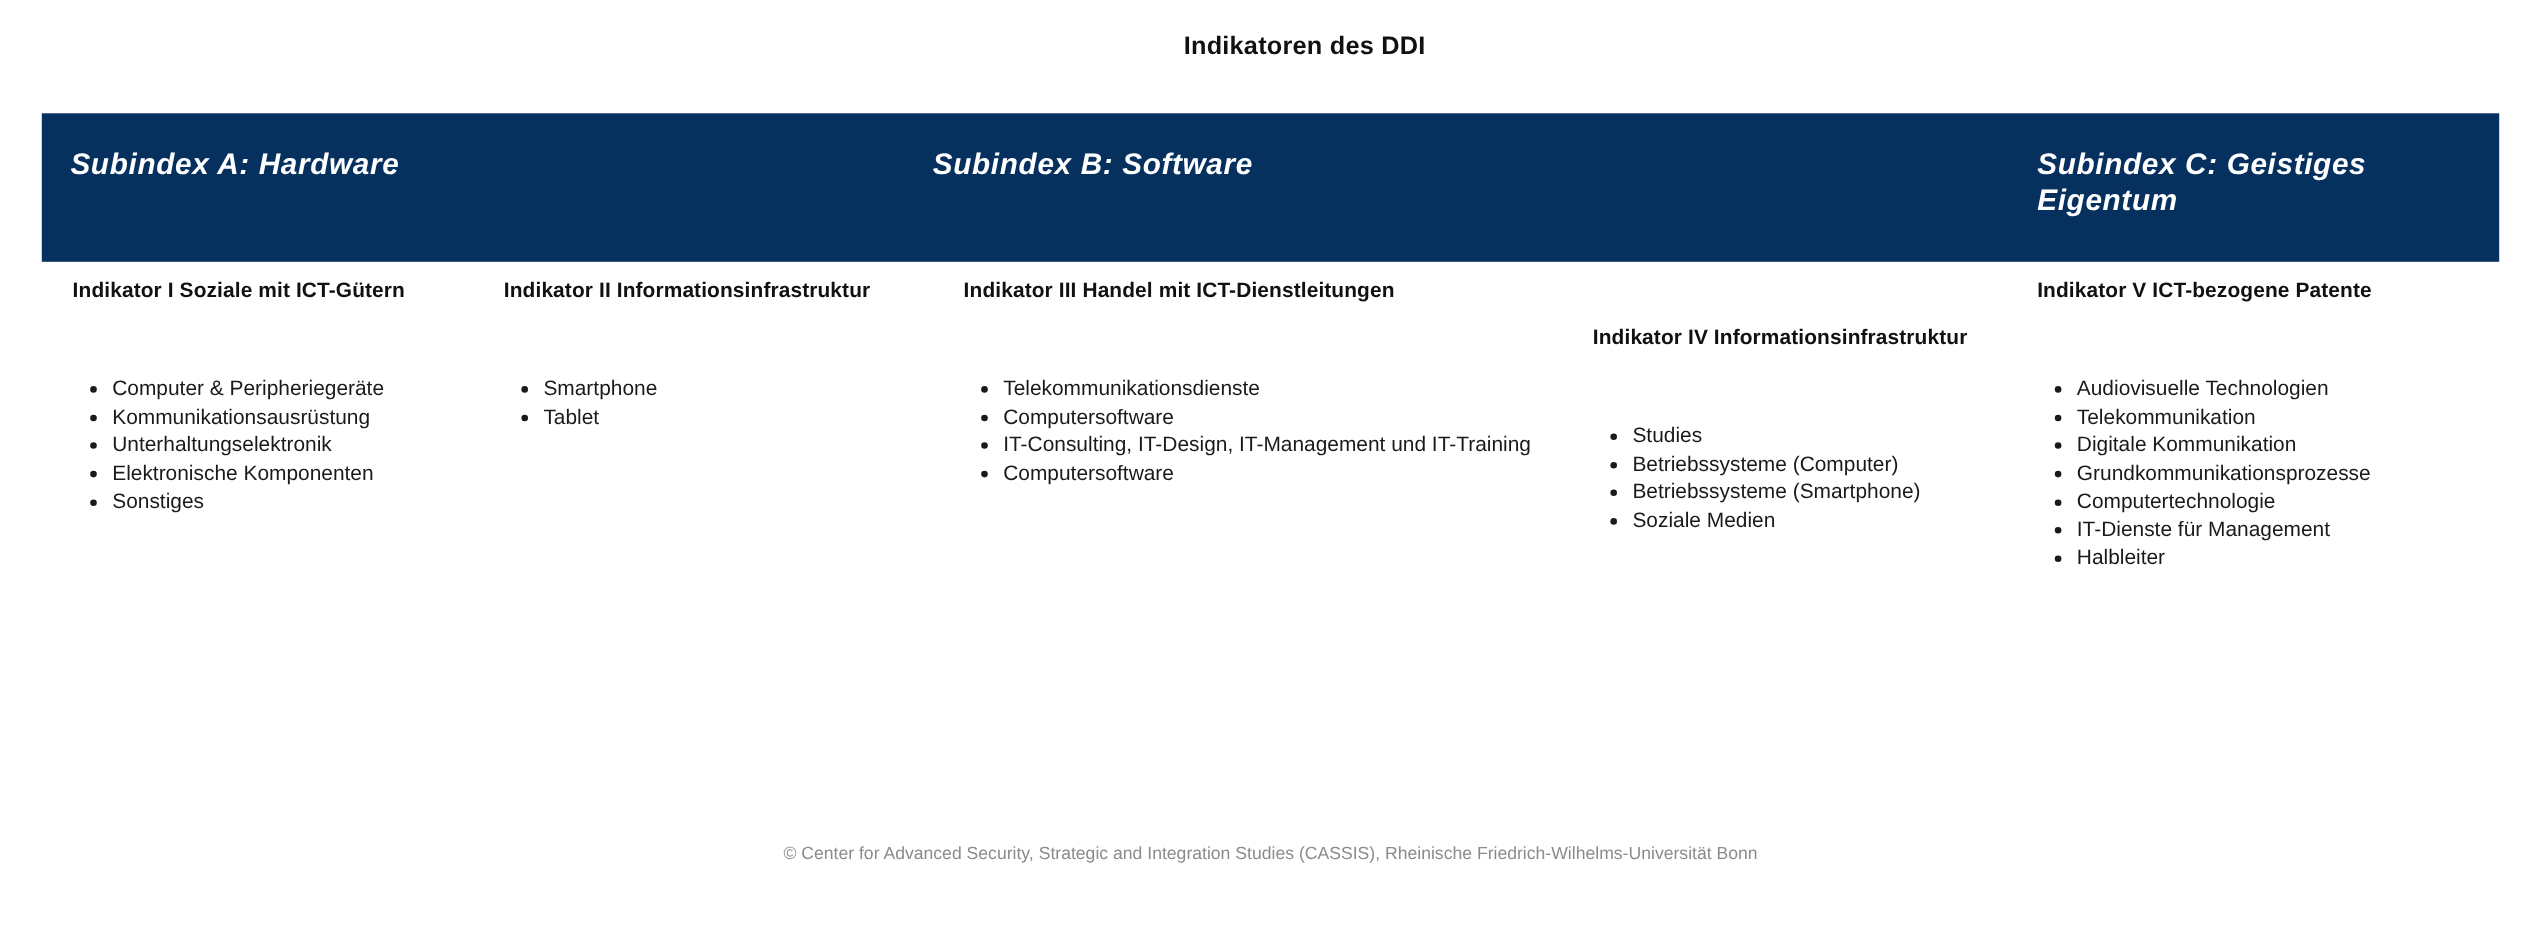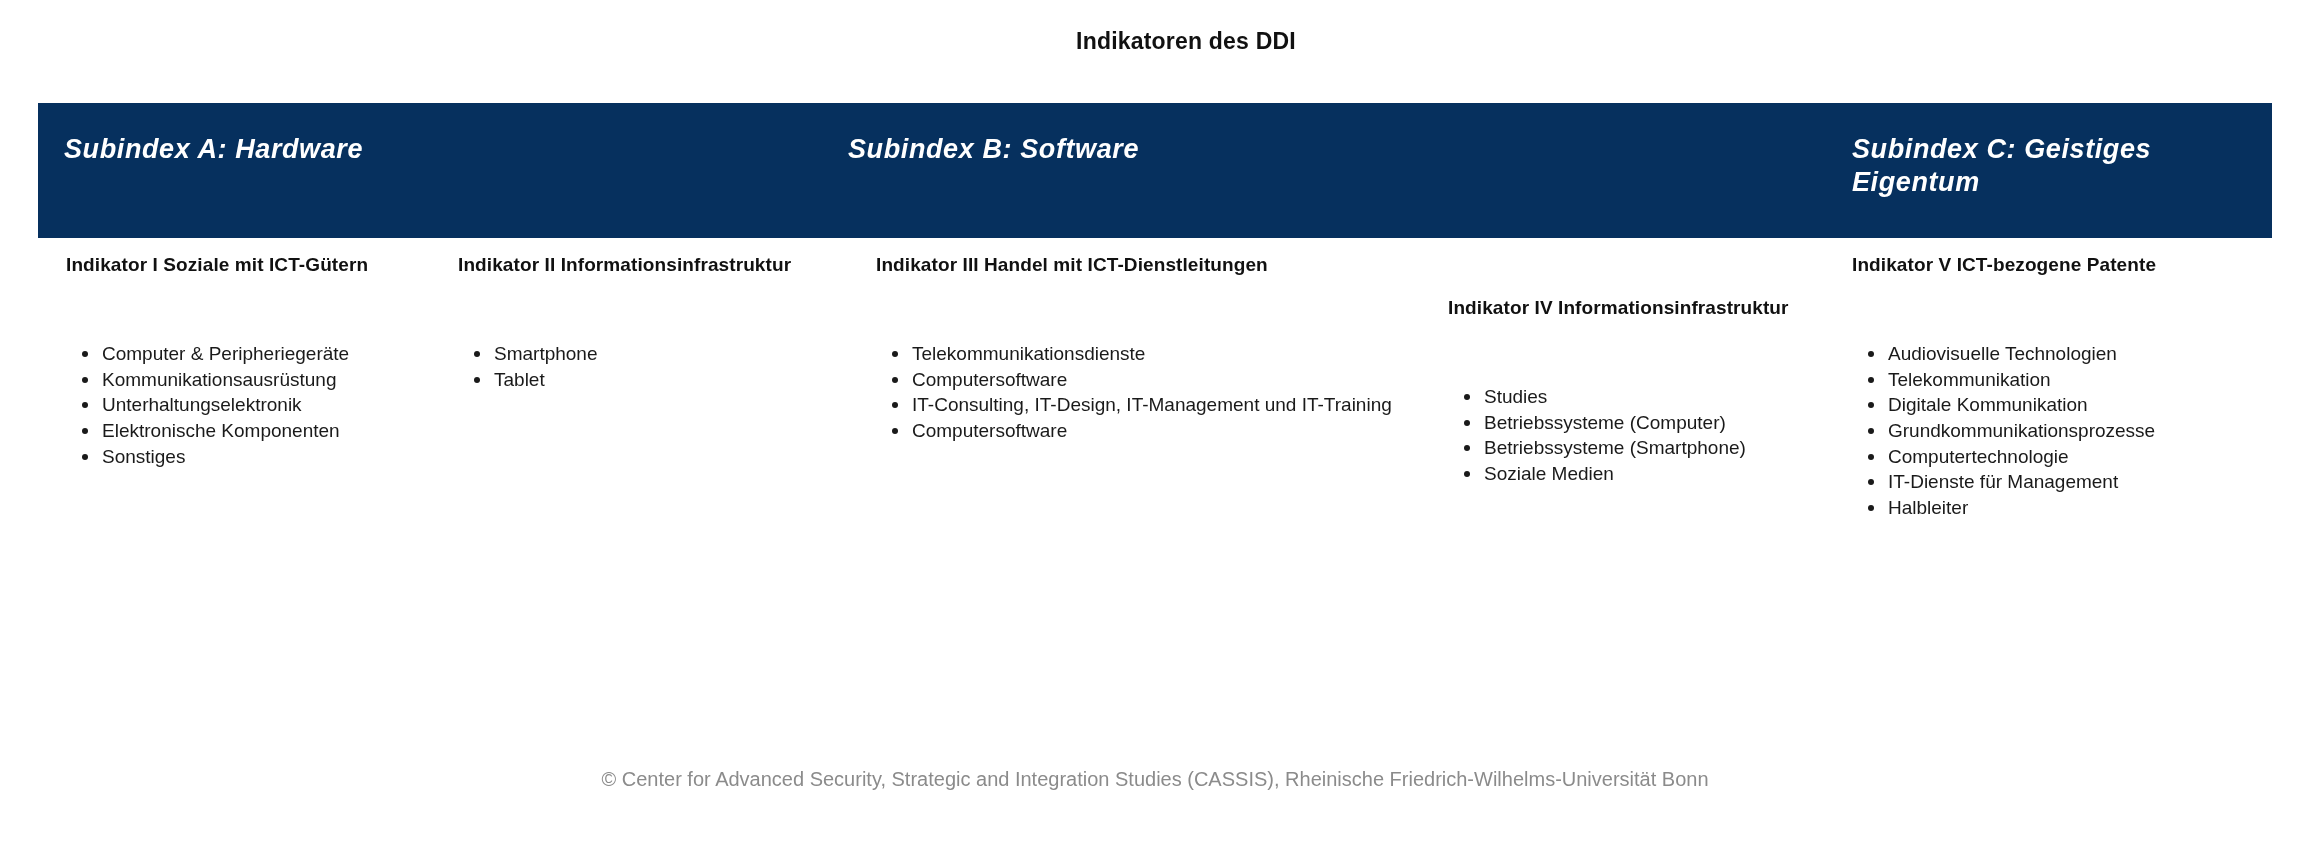--- a/index.html
+++ b/index.html
@@ -103,21 +103,21 @@
     height: 6px;
     border-radius: 50%;
     background: #1a1a1a;
   }
   .footer {
     position: absolute;
     top: 768px;
     left: 0;
     width: 2310px;
     text-align: center;
-    font-size: 20px;
+    font-size: 16px;
     color: #8b8b8b;
   }
 </style>
 </head>
 <body>
 
 <div class="page">
 
   <div class="title">Indikatoren des DDI</div>
 

